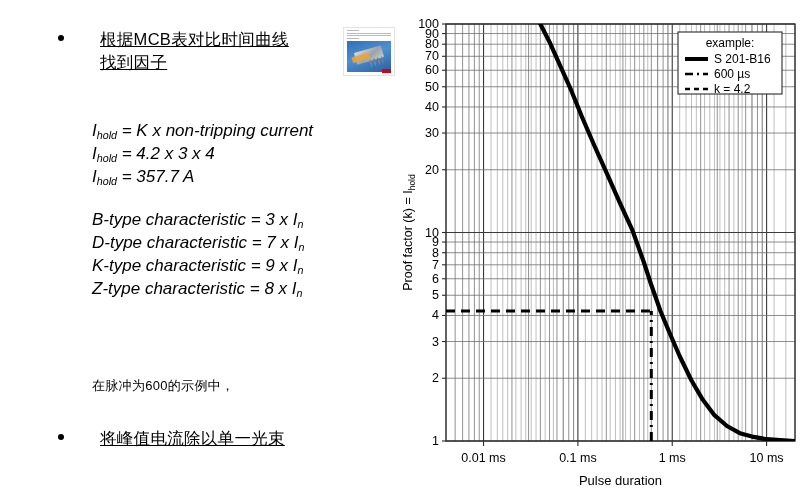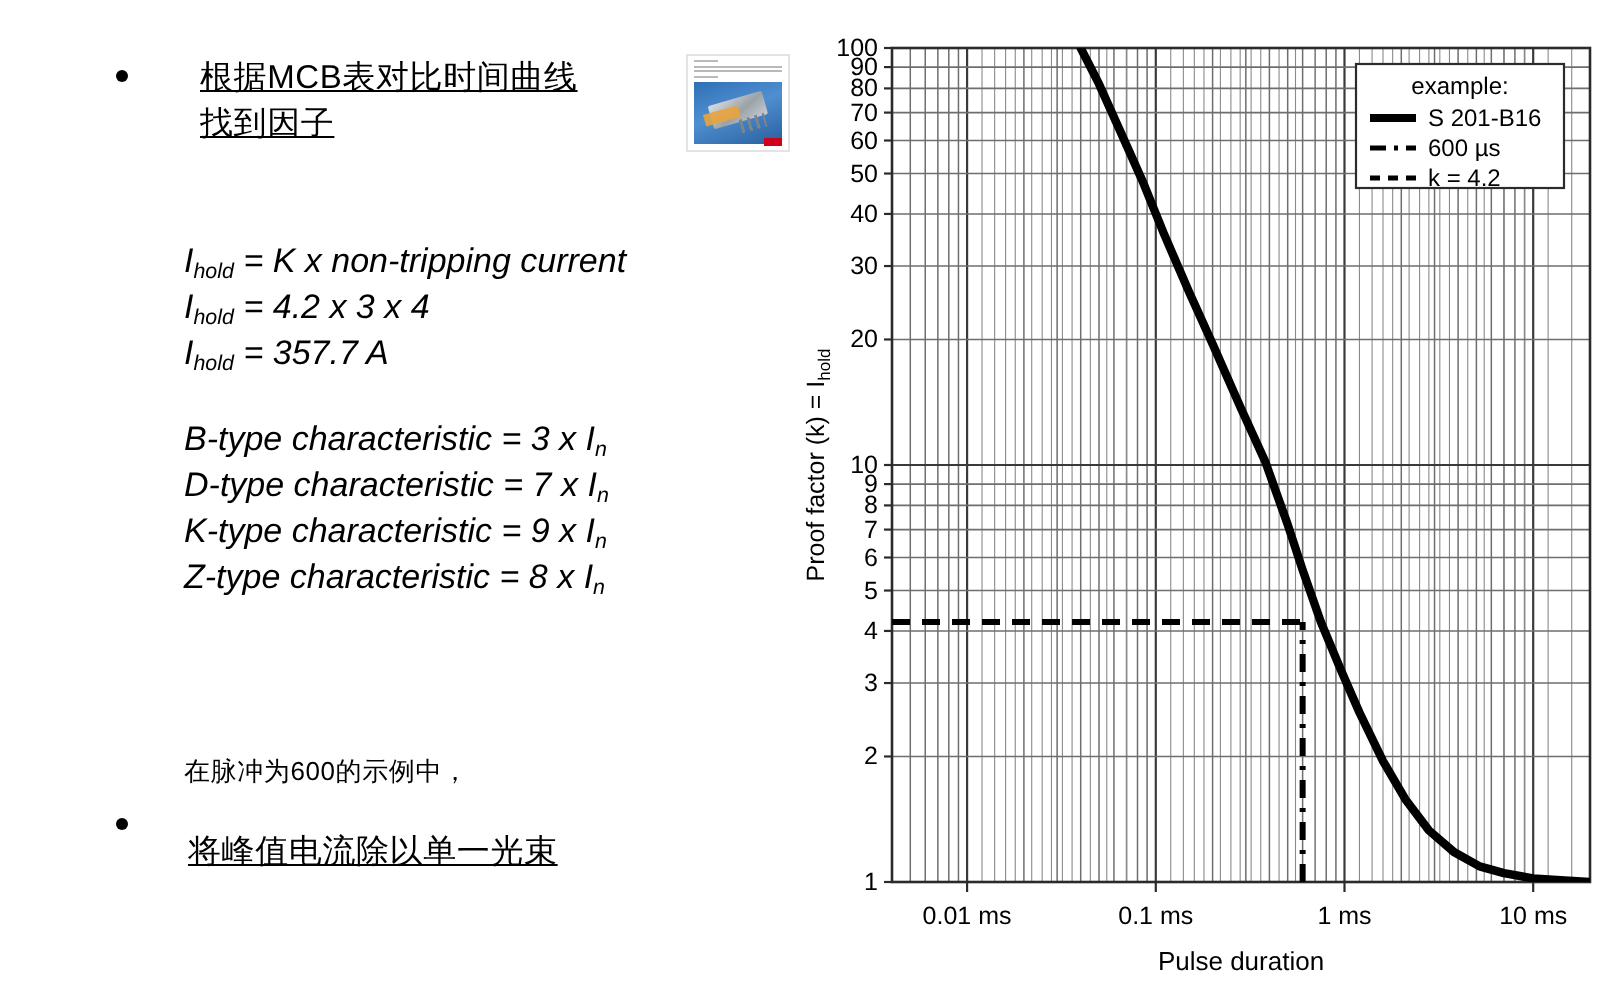--- a/index.html
+++ b/index.html
@@ -14,21 +14,21 @@
   .bullet-row{position:absolute;display:flex;align-items:flex-start;}
   .bullet-dot{
     width:6px;height:6px;border-radius:50%;background:#000;
     flex:0 0 auto;margin-top:7px;
   }
   .bullet-text{margin-left:36px;line-height:1.38;text-decoration:underline;}
 
   #b1{left:58px;top:28px;width:300px;}
   #b1 .bullet-text{font-size:16.5px;letter-spacing:.3px;}
 
-  #b2{left:58px;top:402px;width:330px;flex-direction:column;}
+  #b2{left:58px;top:427px;width:330px;}
   #b2 .bullet-text{font-size:16.5px;letter-spacing:.3px;}
 
   .formula-block{
     position:absolute;left:92px;top:120px;width:320px;
     font-size:17px;line-height:1.33;white-space:nowrap;
   }
   .formula-block .grp2{margin-top:20px;}
   .formula-block .row{height:23px;font-style:italic;}
   sub{font-size:.63em;vertical-align:baseline;position:relative;top:.27em;}
 

